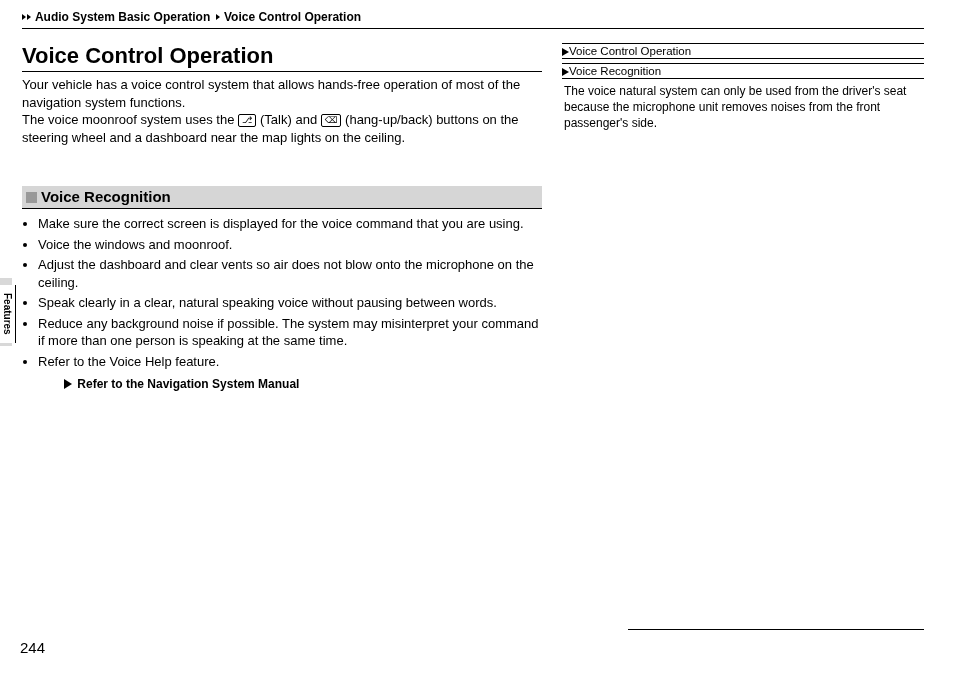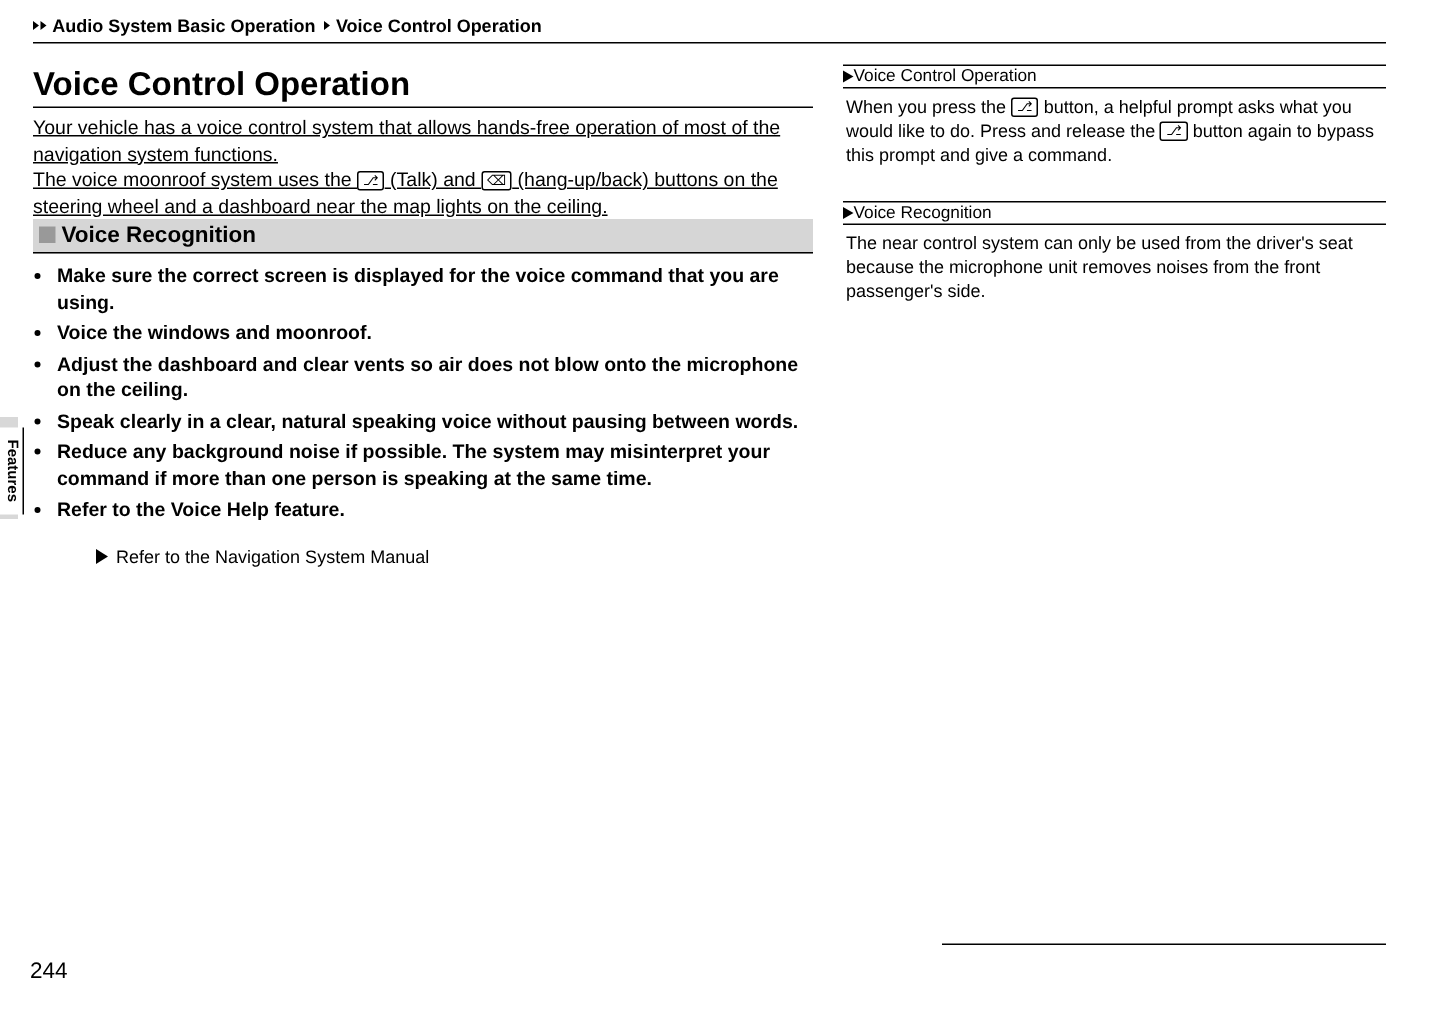--- a/index.html
+++ b/index.html
@@ -47,21 +47,21 @@
   h1 {
     font-size: 22px;
     font-weight: bold;
     margin: 0 0 4px 0;
     padding-bottom: 2px;
     border-bottom: 1px solid #000;
   }
   .intro {
     font-size: 13px;
     line-height: 1.35;
-    text-decoration: underline;
+    margin-bottom: 40px;
   }
   .section-header {
     background: #d6d6d6;
     border-bottom: 1px solid #000;
     padding: 2px 4px;
     margin-bottom: 6px;
   }
   .section-header .sq {
     display: inline-block;
     width: 11px; height: 11px;
@@ -73,31 +73,30 @@
     font-size: 15px;
     font-weight: bold;
   }
   .body-text {
     font-size: 13px;
     line-height: 1.35;
   }
   ul.bullets {
     margin: 4px 0 0 0;
     padding-left: 16px;
-    font-weight: bold;
   }
   ul.bullets li {
     margin-bottom: 3px;
     font-size: 13px;
     line-height: 1.35;
   }
   .ref-line {
     font-size: 12px;
-    font-weight: normal;
-    margin-top: 16px;
+    font-weight: bold;
+    margin-top: 6px;
     margin-left: 42px;
   }
   .ref-line .ref-icon {
     display:inline-block;
     width:0;height:0;
     border-top:5px solid transparent;
     border-bottom:5px solid transparent;
     border-left:8px solid #000;
     margin-right:2px;
     vertical-align:-1px;
@@ -208,26 +207,23 @@
       <div class="ref-line">
         <span class="ref-icon"></span>
         <span>Refer to the Navigation System Manual</span>
       </div>
     </div>
 
     <div class="right-col">
       <div class="side-box-title">
         <span class="ref-icon"></span><span>Voice Control Operation</span>
       </div>
-      <div class="side-box-body">
-        <span>When you press the </span><span class="btn-icon">⎇</span><span> button, a helpful prompt asks what you would like to do. Press and release the </span><span class="btn-icon">⎇</span><span> button again to bypass this prompt and give a command.</span>
-      </div>
 
       <div class="side-box-title">
         <span class="ref-icon"></span><span>Voice Recognition</span>
       </div>
-      <div class="side-box-body">The near control system can only be used from the driver's seat because the microphone unit removes noises from the front passenger's side.</div>
+      <div class="side-box-body">The voice natural system can only be used from the driver's seat because the microphone unit removes noises from the front passenger's side.</div>
     </div>
   </div>
 </div>
 
 <div class="side-rule"></div>
 <div class="page-number">244</div>
 
 </body></html>

